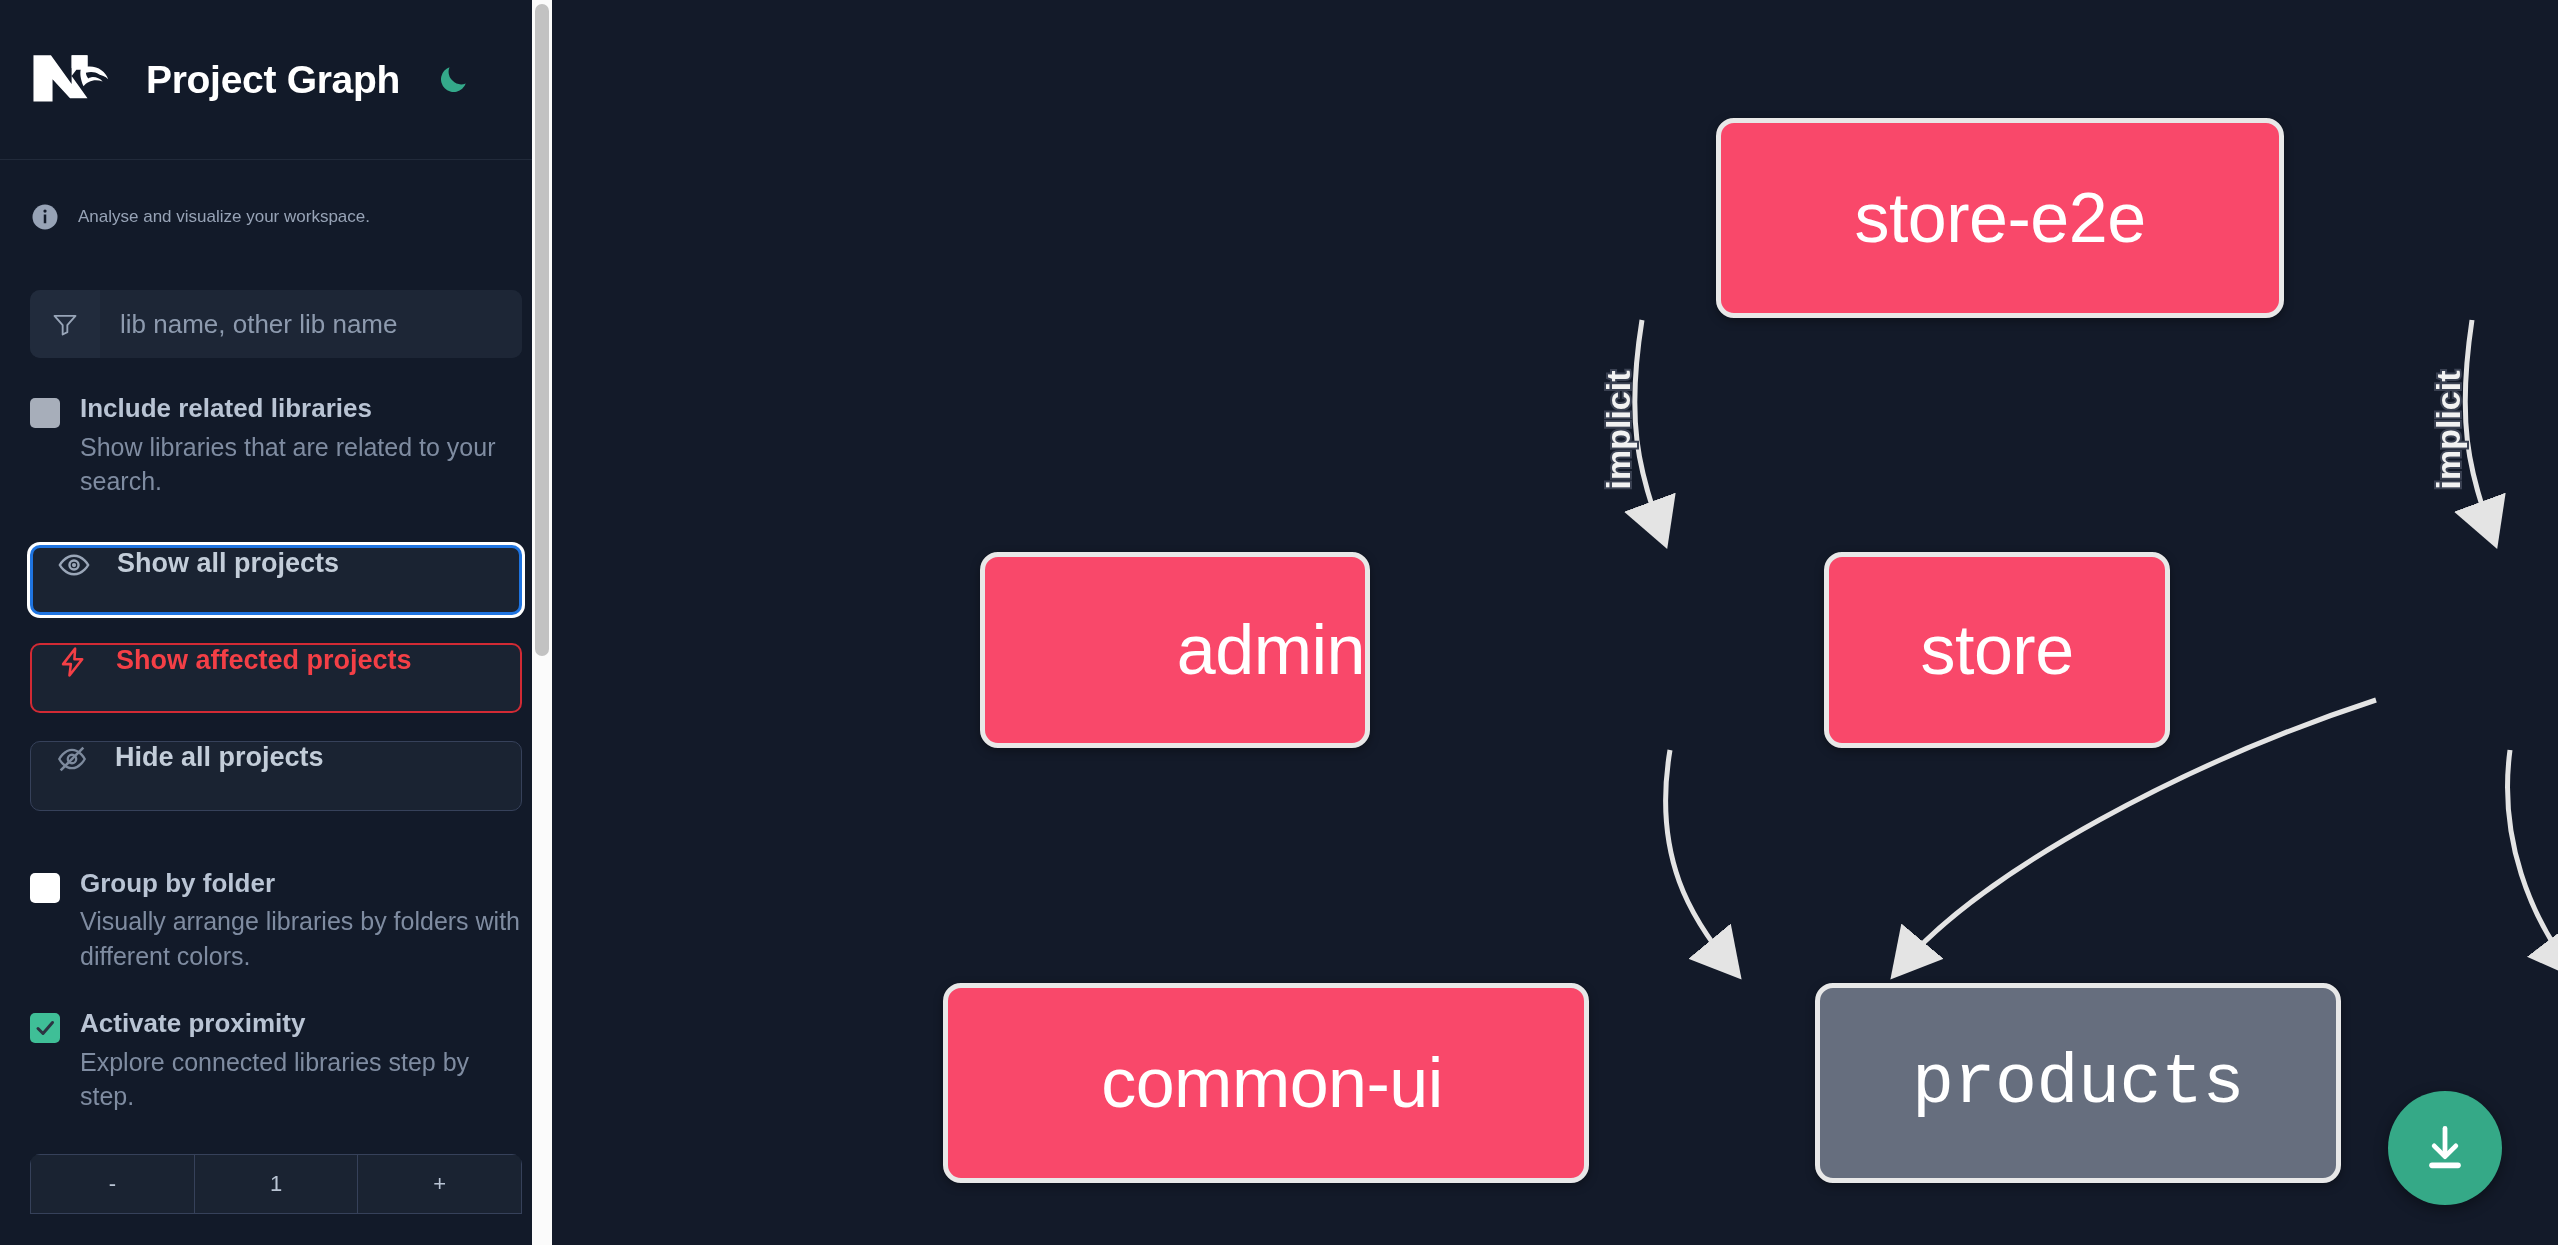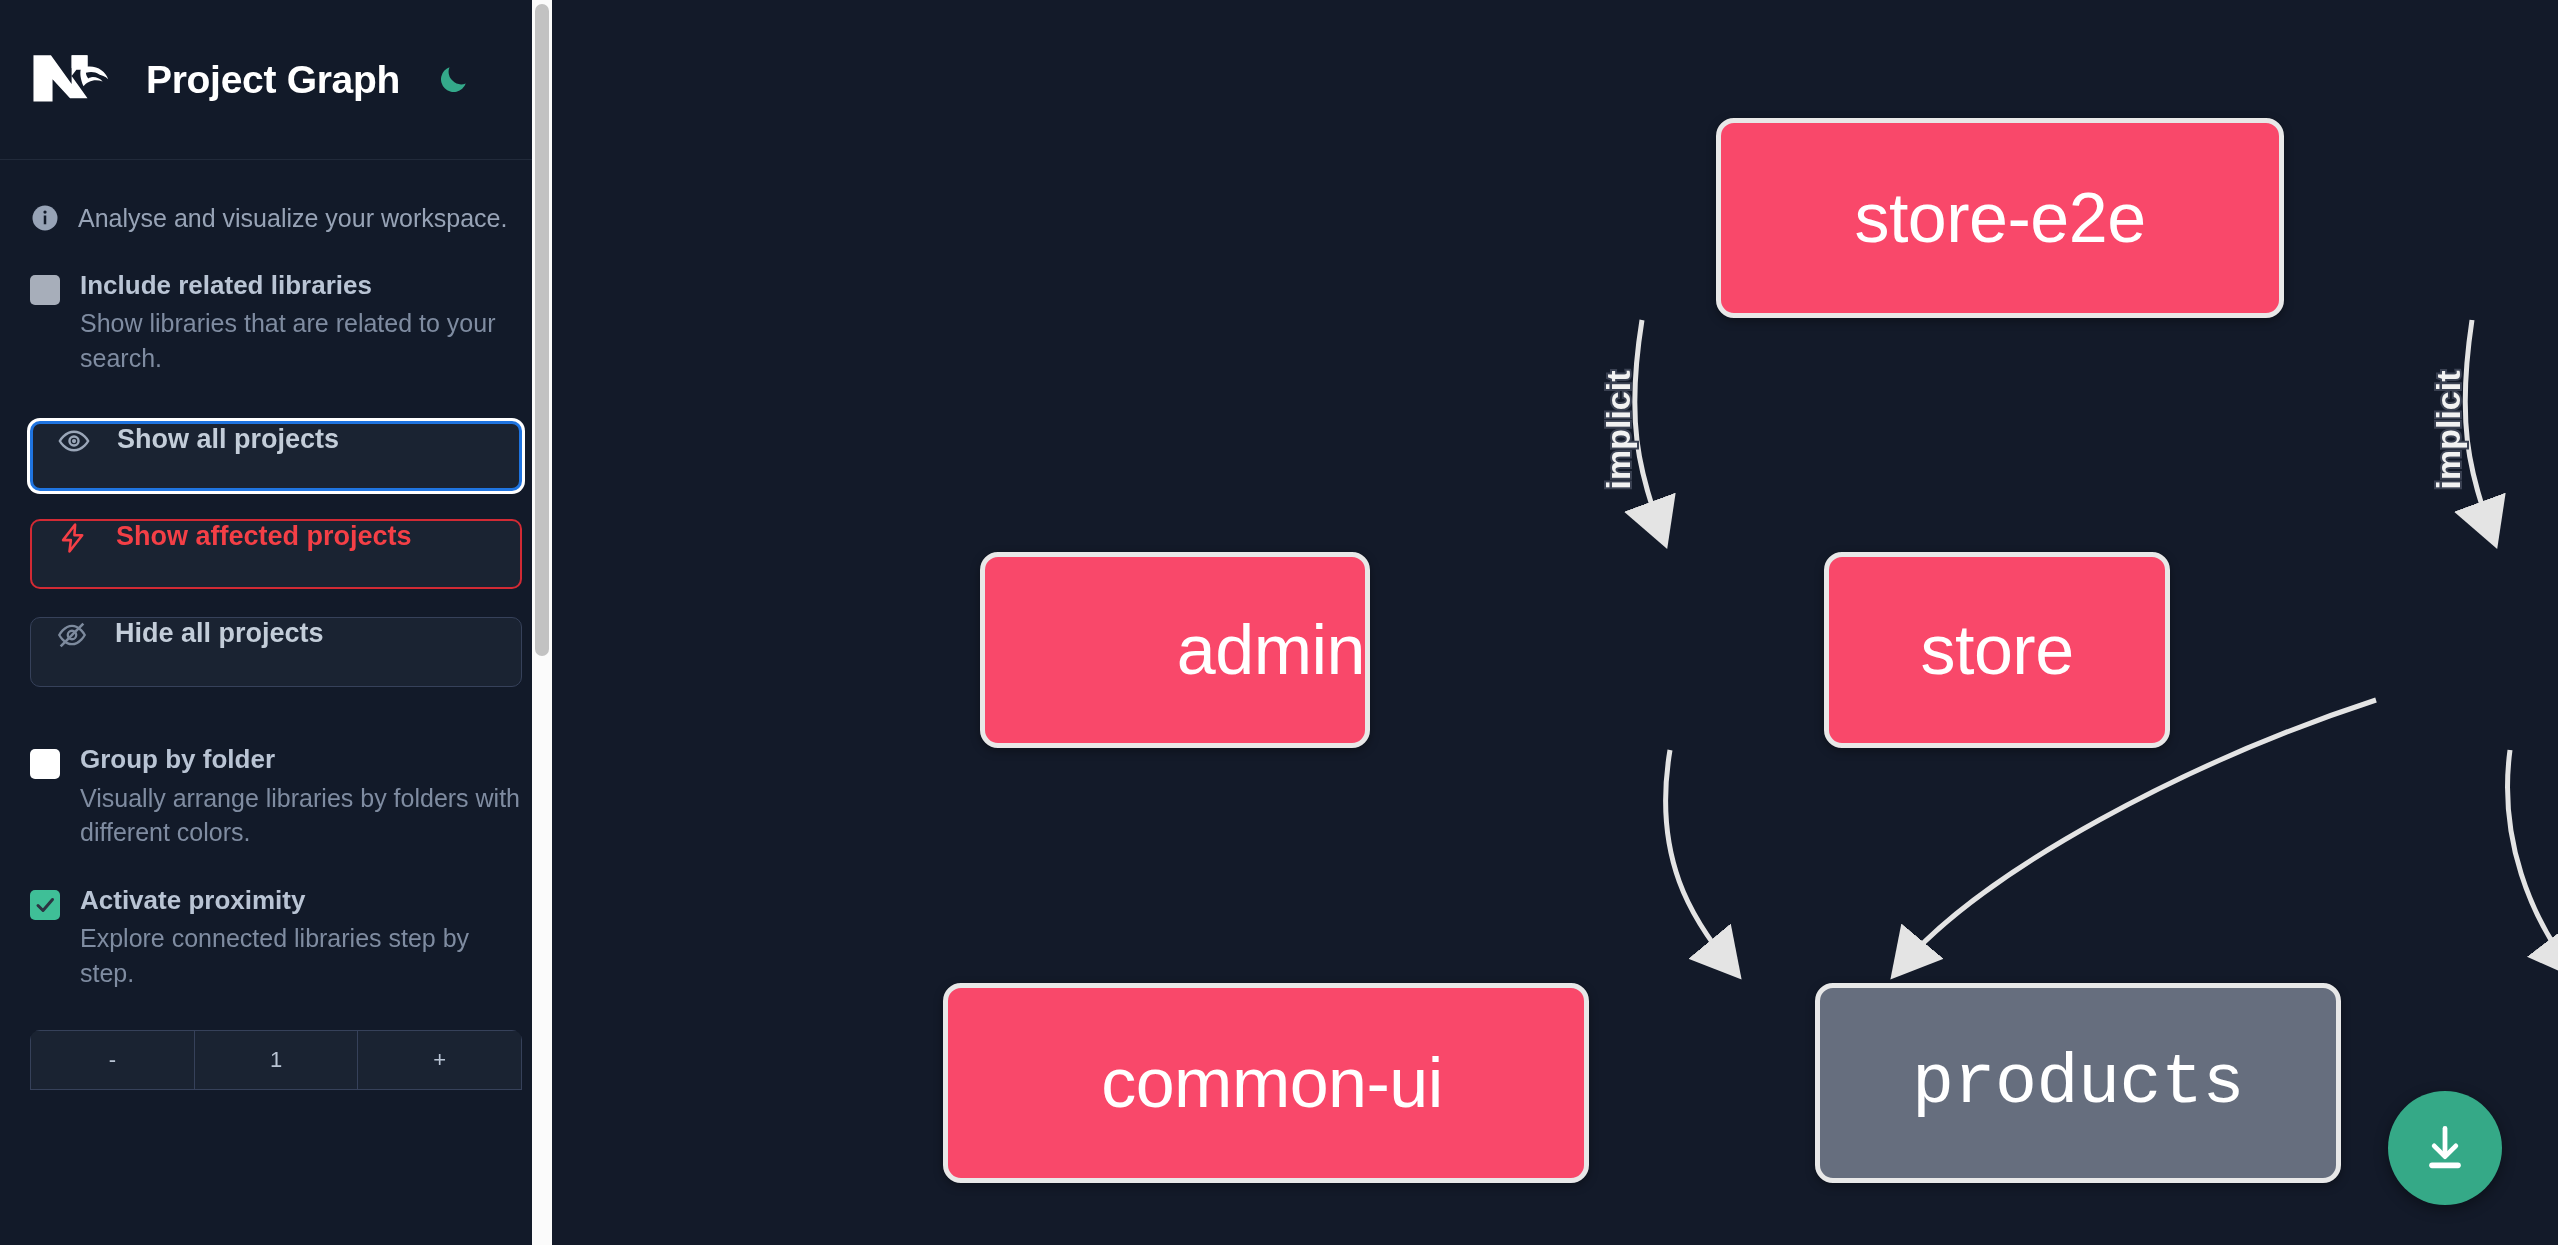--- a/index.html
+++ b/index.html
@@ -40,21 +40,21 @@
   .moon-btn svg { width:34px; height:34px; display:block; }
 
   .sb-body { padding:0 30px; }
 
   .info-row {
     display:flex; align-items:center; gap:18px;
     margin-top:42px; margin-bottom:0;
   }
   .info-icon { width:30px; height:30px; flex:0 0 30px; }
   .info-icon svg { width:100%; height:100%; display:block; }
-  .info-text { font-size:25px; color:#97a3b6; line-height:1.3; }
+  .info-text { font-size:17px; color:#97a3b6; line-height:1.3; }
 
   .filter-box {
     margin-top:58px;
     height:68px;
     background:#1d2troubleshoot;
     background:#1d2636;
     border-radius:10px;
     display:flex; align-items:stretch; overflow:hidden;
   }
   .filter-icon-wrap {
@@ -213,20 +213,28 @@
         <span class="info-icon">
           <svg viewBox="0 0 24 24" xmlns="http://www.w3.org/2000/svg" aria-hidden="true">
             <circle cx="12" cy="12" r="10" fill="#97a3b6"></circle>
             <rect x="11" y="10" width="2" height="7" fill="#121a29"></rect>
             <circle cx="12" cy="7.2" r="1.3" fill="#121a29"></circle>
           </svg>
         </span>
         <span class="info-text">Analyse and visualize your workspace.</span>
       </div>
 
+      <div class="filter-box">
+        <span class="filter-icon-wrap">
+          <svg viewBox="0 0 24 24" xmlns="http://www.w3.org/2000/svg" aria-hidden="true">
+            <path d="M3 5h18l-7 8v6l-4 2v-8L3 5z" fill="none" stroke="#98a5b8" stroke-width="1.6" stroke-linejoin="round"></path>
+          </svg>
+        </span>
+        <input class="filter-input" type="text" placeholder="lib name, other lib name" style="">
+      </div>
 
       <div class="check-block">
         <span class="cbox gray"></span>
         <span class="check-texts">
           <span class="check-title">Include related libraries</span>
           <span class="check-desc" style="display:block">Show libraries that are related to your search.</span>
         </span>
       </div>
 
       <button class="btn btn-show-all">

